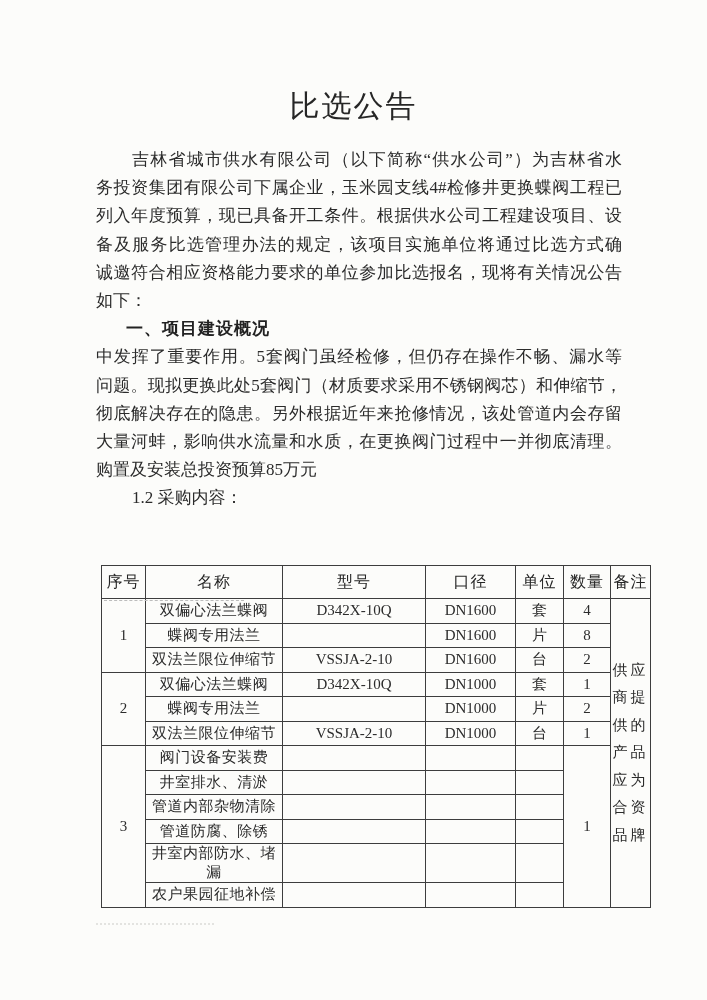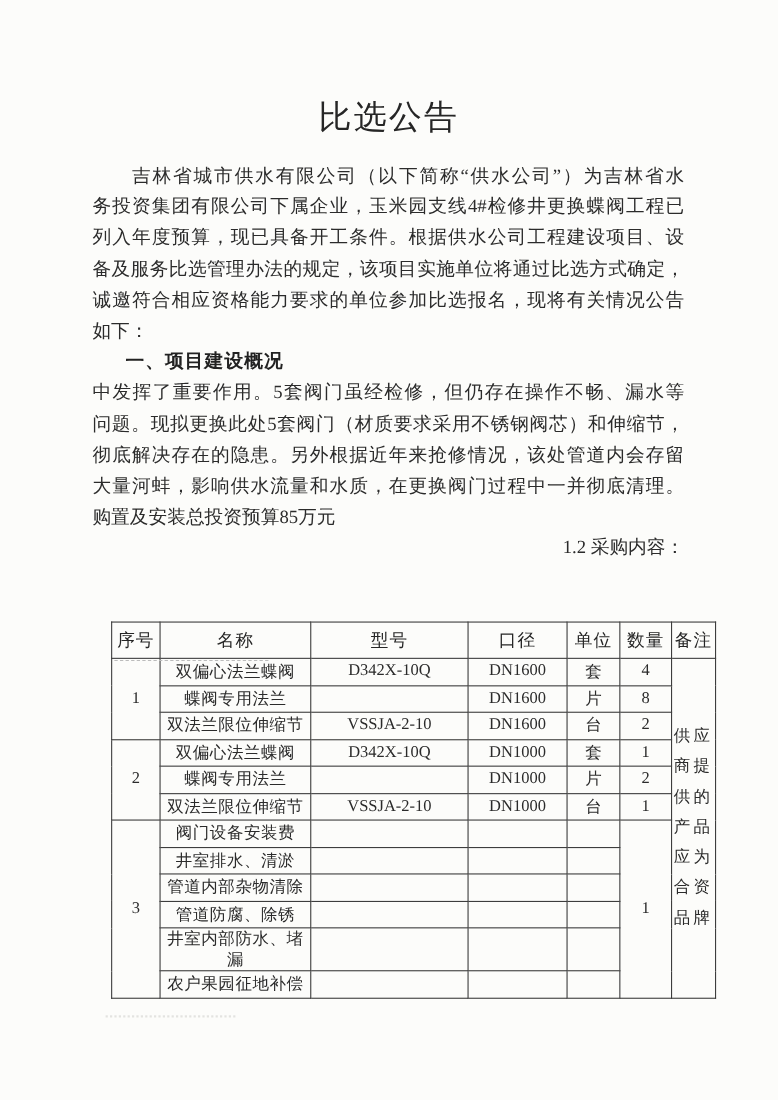--- a/index.html
+++ b/index.html
@@ -31,26 +31,27 @@
     top: 146px;
     width: 538px;
     font-size: 17px;
     color: #2b2b2b;
   }
   .ln {
     height: 28.2px;
     line-height: 28.2px;
     text-align: left;
     overflow: hidden;
+    margin-left: 12px;
   }
   .ln.fill {
     text-align: justify;
     text-align-last: justify;
   }
-  .ln.indent { padding-left: 36px; text-align: right; }
+  .ln.indent { padding-left: 36px; }
   .ln.heading {
     font-family: Liberation Sans, sans-serif;
     font-weight: bold;
     font-size: 17px;
     letter-spacing: 1px;
     padding-left: 30px;
     color: #222;
   }
   .ptable {
     position: absolute;

